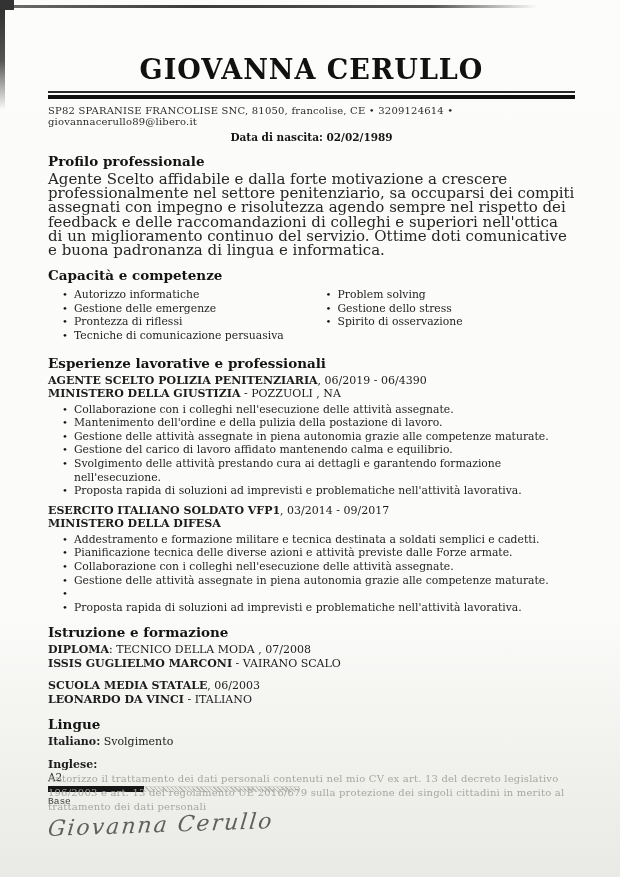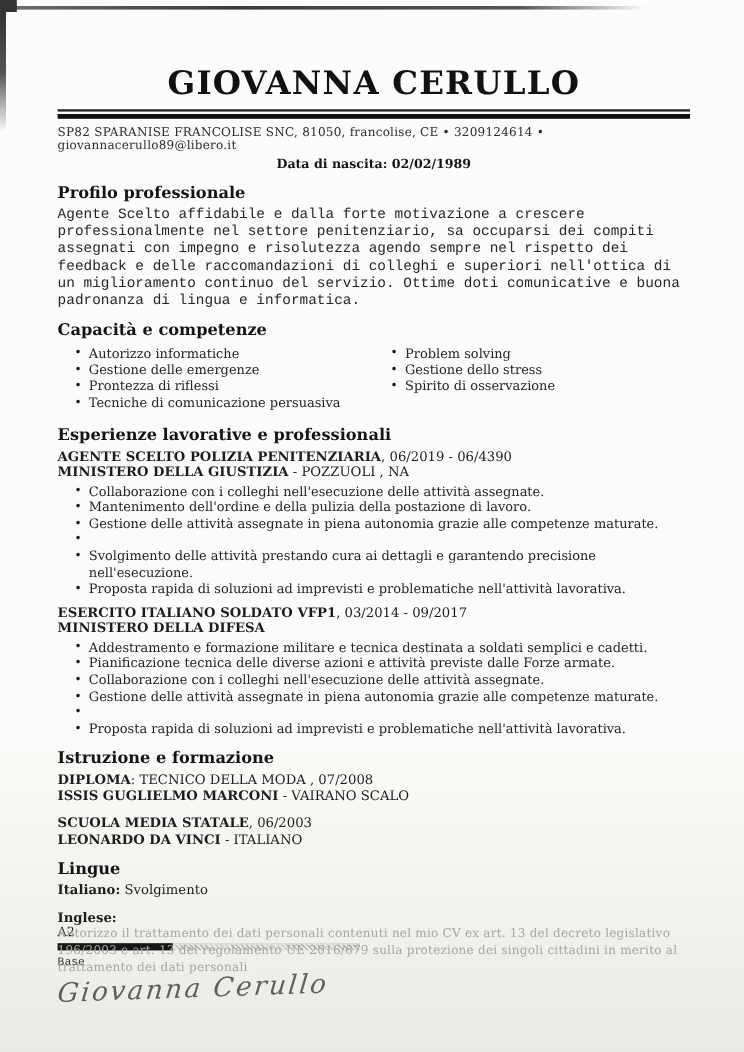--- a/index.html
+++ b/index.html
@@ -39,21 +39,21 @@
   .contact{
     text-align:left;font-size:10px;color:#2b2b2b;letter-spacing:.2px;margin-bottom:4px;
   }
   .birth{
     text-align:center;font-size:10.5px;font-weight:bold;color:#151515;margin-bottom:8px;
   }
   
   .section-heading{
     font-size:13.5px;font-weight:bold;color:#141414;margin:10px 0 3px 0;
   }
-  .body-text{font-size:12px;line-height:14.2px;color:#262626;font-family:Liberation Mono, monospace;}
+  .body-text{font-size:15px;line-height:14.2px;color:#262626;}
   .para{margin:0 0 4px 0;}
   
   .skills-cols{display:flex;}
   .skills-col{flex:0 0 50%;}
   ul.blist{list-style:none;margin:2px 0 2px 0;padding:0 0 0 14px;}
   ul.blist li{
     font-size:10.8px;line-height:13.6px;color:#242424;
     display:flex;align-items:flex-start;
   }
   ul.blist .bullet{width:12px;flex:0 0 12px;color:#111;font-size:10px;line-height:13.6px;}
@@ -161,24 +161,25 @@
         <li>
             <span class="bullet">•</span>
             <span>Mantenimento dell'ordine e della pulizia della postazione di lavoro.</span>
           </li>
         <li>
             <span class="bullet">•</span>
             <span>Gestione delle attività assegnate in piena autonomia grazie alle competenze maturate.</span>
           </li>
         <li>
             <span class="bullet">•</span>
-          </li>
-        <li>
-            <span class="bullet">•</span>
-            <span>Svolgimento delle attività prestando cura ai dettagli e garantendo precisione nell'esecuzione.</span>
+            <span>Gestione del carico di lavoro affidato mantenendo calma e equilibrio.</span>
+          </li>
+        <li>
+            <span class="bullet">•</span>
+            <span>Svolgimento delle attività prestando cura ai dettagli e garantendo formazione nell'esecuzione.</span>
           </li>
         <li>
             <span class="bullet">•</span>
             <span>Proposta rapida di soluzioni ad imprevisti e problematiche nell'attività lavorativa.</span>
           </li>
       </ul>
     </div>
 
     <div class="job">
       <div class="job-title-line"><span class="bold">ESERCITO ITALIANO SOLDATO VFP1</span><span>, 03/2014 - 09/2017</span></div>

